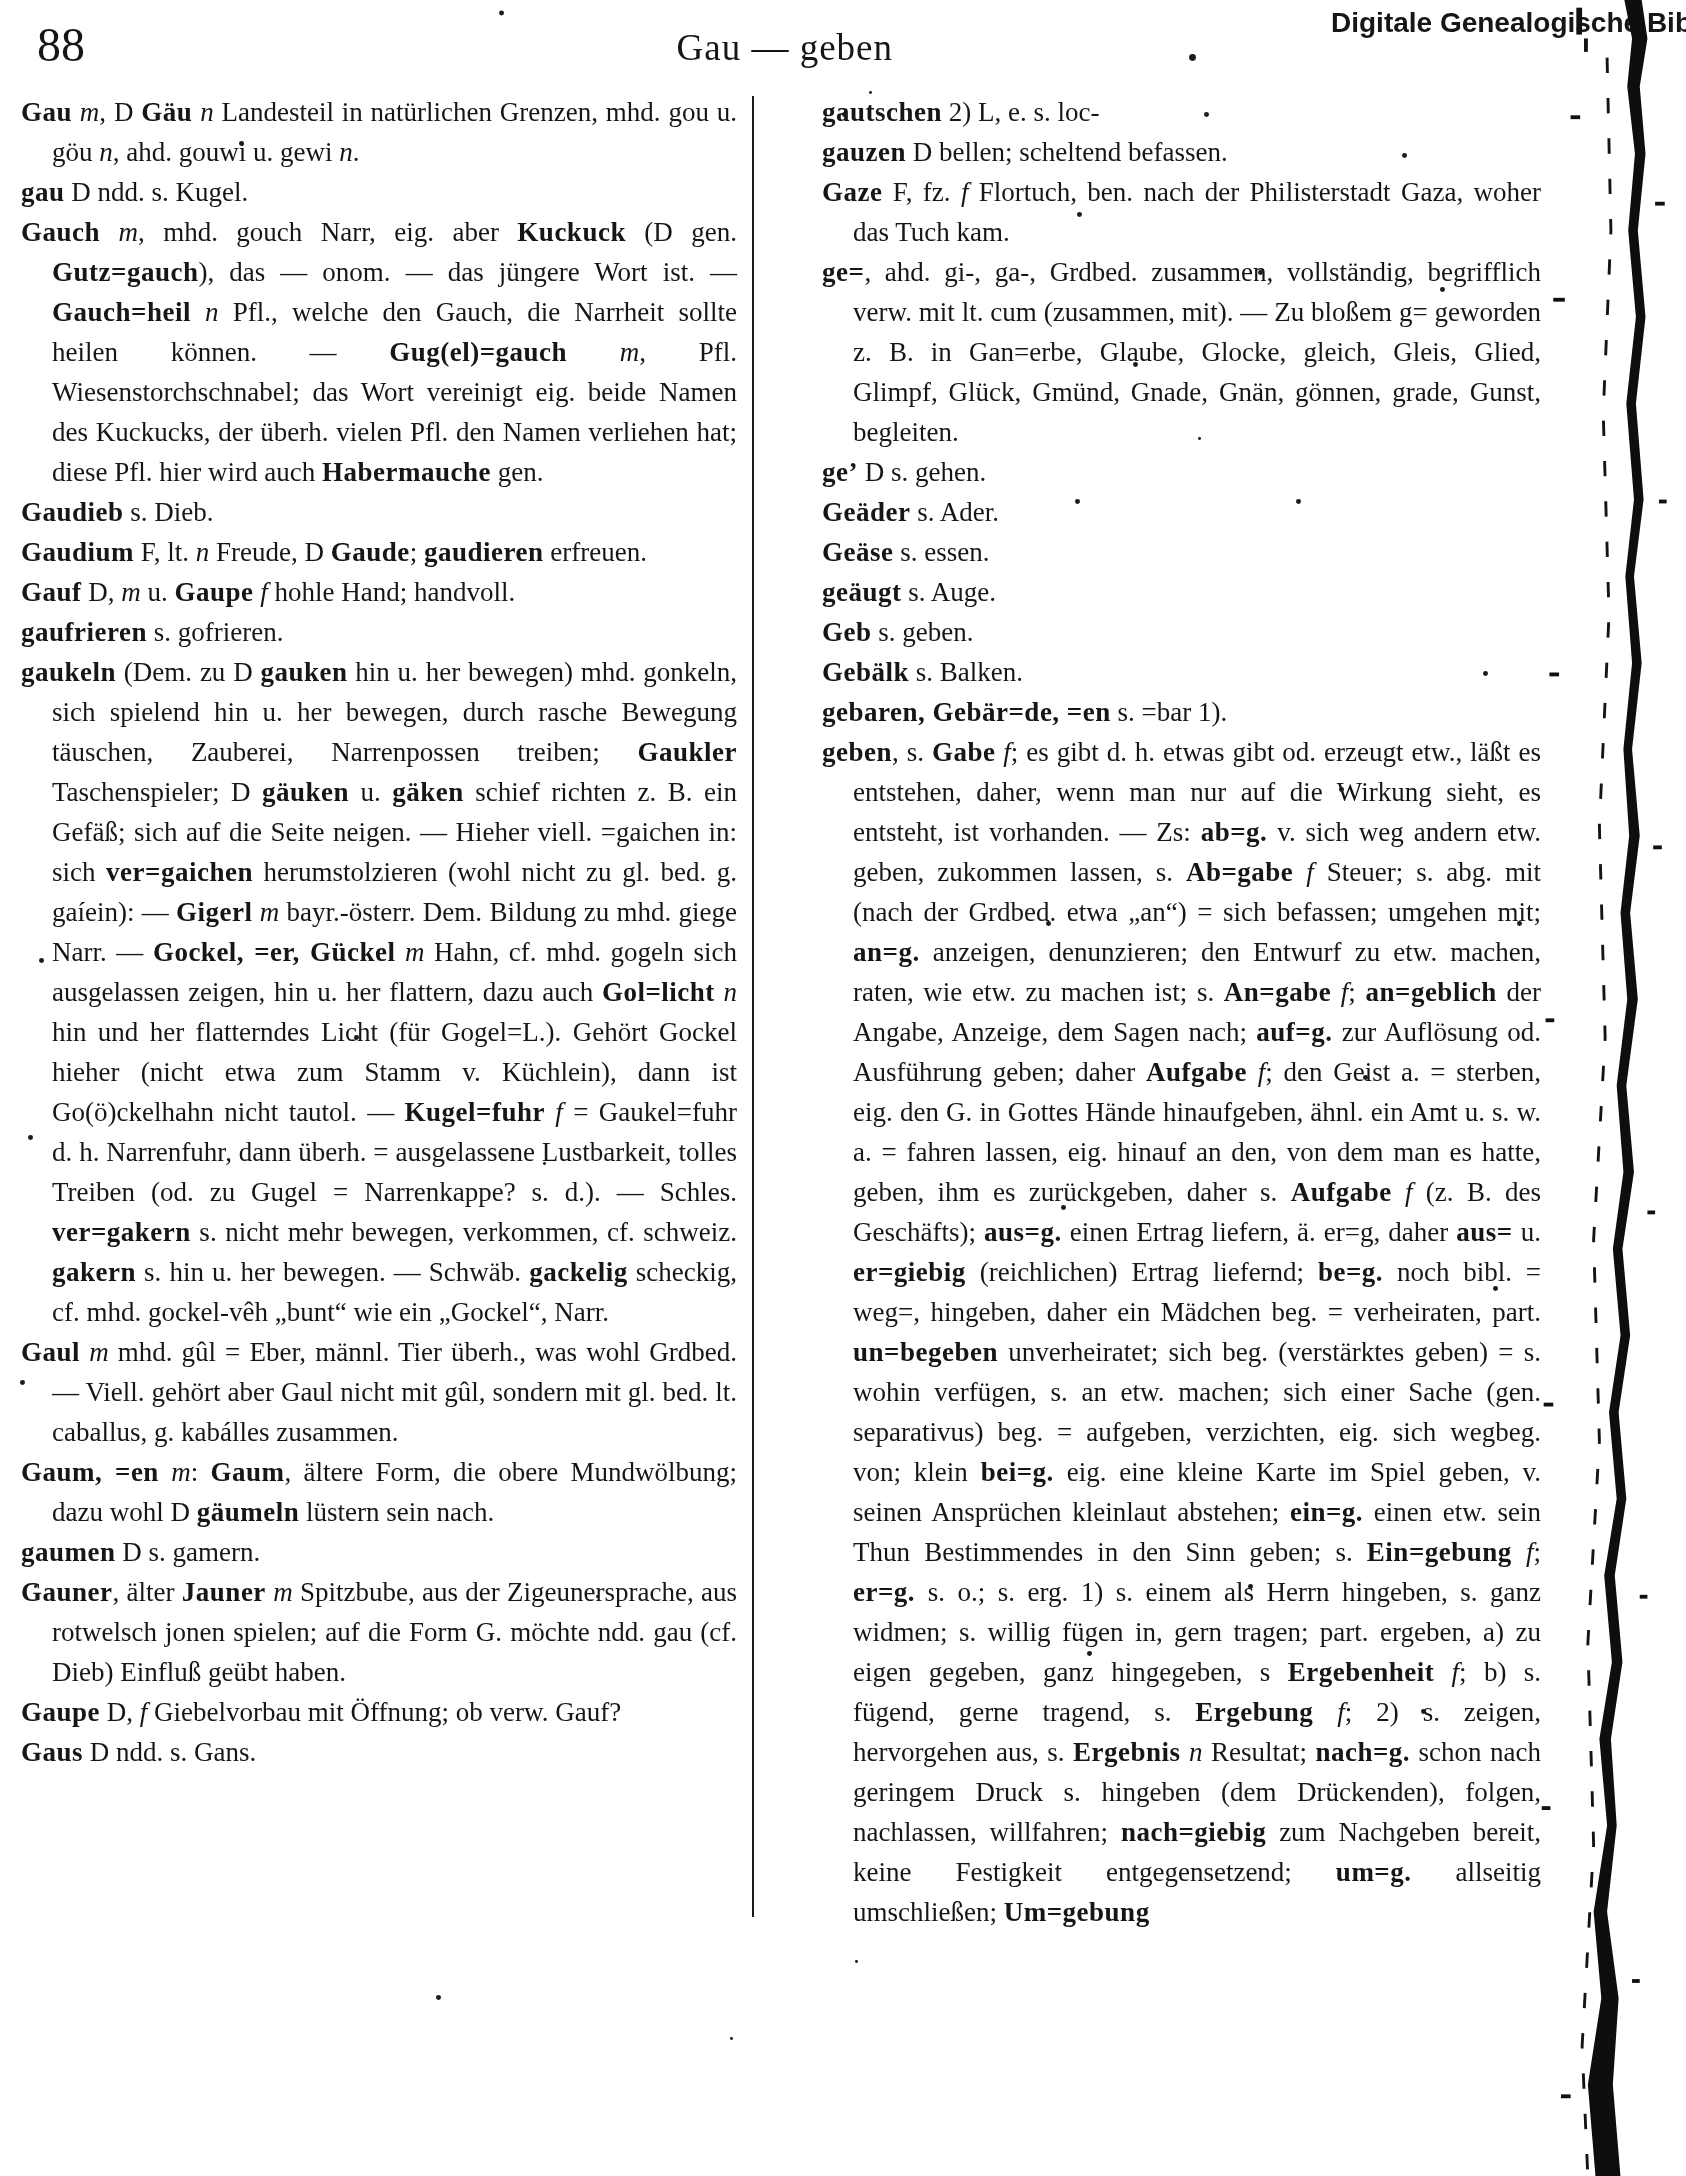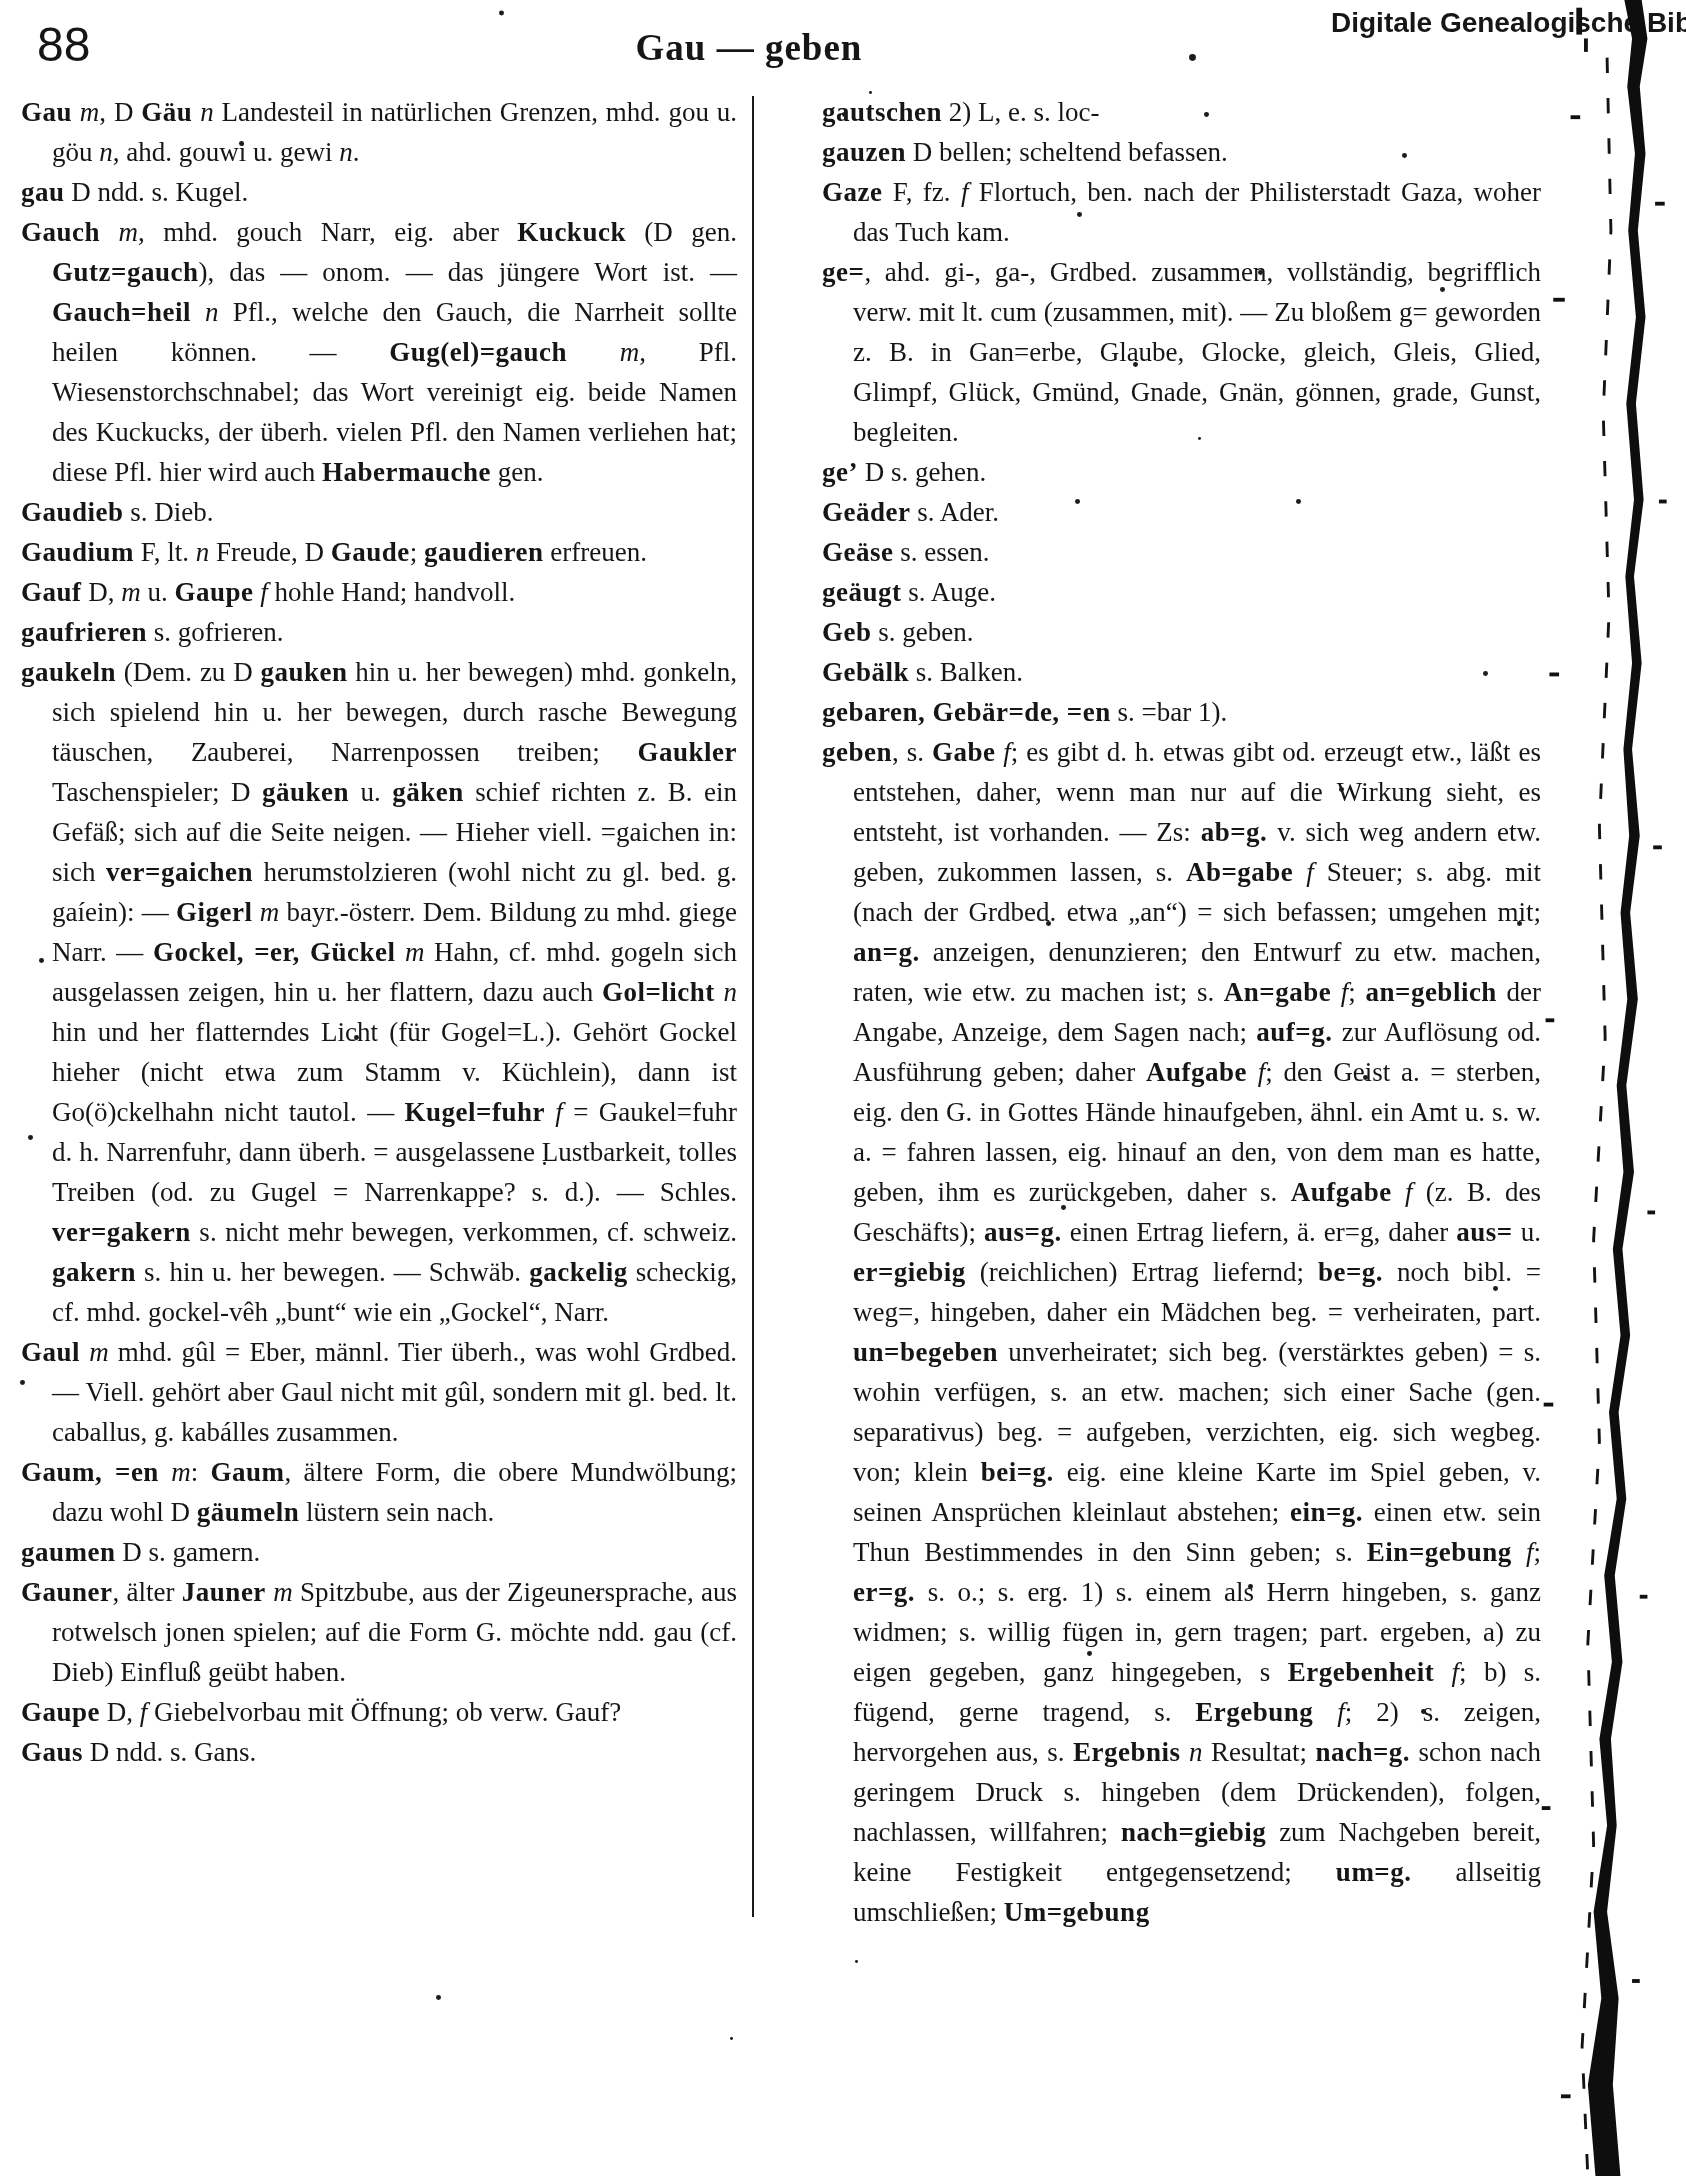--- a/index.html
+++ b/index.html
@@ -8,28 +8,28 @@
     background:#ffffff;
     overflow:hidden;
     font-family:"Liberation Serif", serif;
     color:#161616;
     position:relative;
   }
   .page{position:absolute;inset:0;}
   .pagenum{
     position:absolute;left:37px;top:21px;
     font-size:48px;line-height:1;
-    font-family:Liberation Sans, sans-serif;
+    font-family:Liberation Serif, serif;
     text-align:right;
   }
   .runhead{
     position:absolute;left:605px;top:29px;width:288px;
-    text-align:center;
+    text-align:right;
     font-size:37px;line-height:1;
-    font-weight:bold;
+    font-weight:normal;
     letter-spacing:1px;
   }
   .watermark{
     position:absolute;left:1331px;top:7.7px;
     font-family:"Liberation Sans", sans-serif;
     font-weight:bold;font-size:28px;line-height:1.1;
     white-space:nowrap;
     z-index:4;
   }
   .col{

